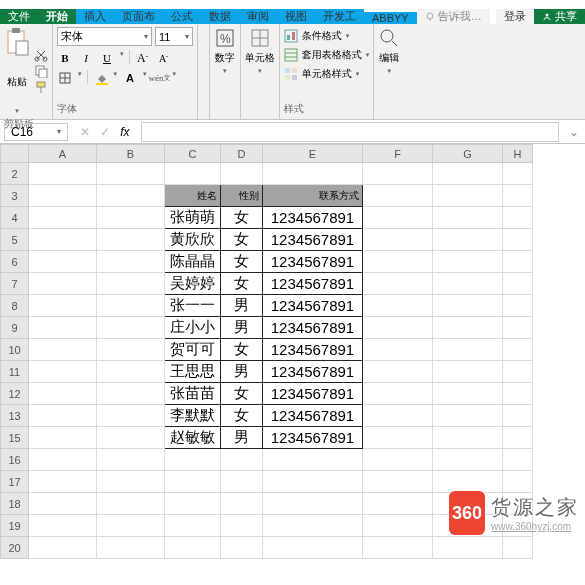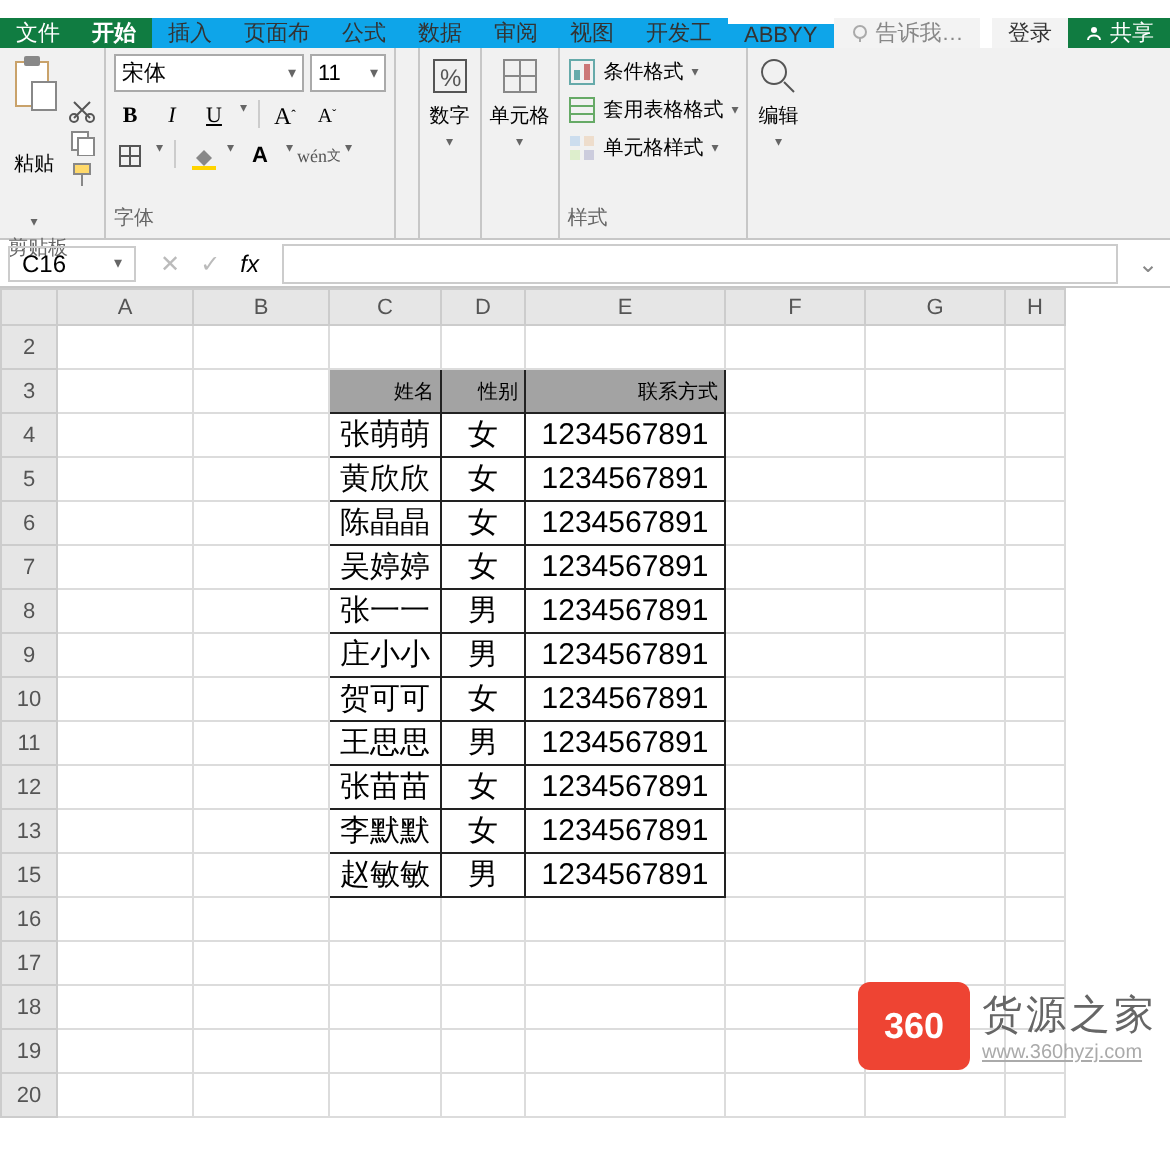--- a/index.html
+++ b/index.html
@@ -36,21 +36,21 @@
   table { border-collapse: collapse; table-layout: fixed; font-size: 13px; }
   .colh th { background: #e6e6e6; border: 1px solid #ccc; font-weight: normal; color: #555; font-size: 11px; height: 18px; }
   .corner { width: 28px; background: #e6e6e6; border: 1px solid #ccc; }
   td { border: 1px solid #dcdcdc; height: 22px; padding: 0 3px; }
   .rh { width: 28px; background: #e6e6e6; border: 1px solid #ccc; text-align: center; color: #555; font-size: 11px; }
   .hdr { background: #a3a3a3; text-align: right; font-size: 10px; border: 1px solid #222 !important; }
   .dc { text-align: center; font-size: 15px; border: 1px solid #222 !important; }
   .colA { width: 68px; } .colB { width: 68px; } .colC { width: 56px; }
   .colD { width: 42px; } .colE { width: 100px; } .colF { width: 70px; } .colG { width: 70px; } .colH { width: 30px; }
   .watermark { position: absolute; right: 6px; bottom: 50px; display: flex; align-items: center; gap: 6px; }
-  .wm-box { background: #e43; color: #fff; font-weight: bold; font-size: 18px; border-radius: 6px; width: 56px; height: 44px; display: flex; align-items: center; justify-content: center; }
+  .wm-box { background: #e43; color: #fff; font-weight: bold; font-size: 18px; border-radius: 6px; width: 36px; height: 44px; display: flex; align-items: center; justify-content: center; }
   .wm-txt { display: flex; flex-direction: column; }
   .wm-main { font-size: 20px; color: #666; letter-spacing: 2px; }
   .wm-sub { font-size: 10px; color: #aaa; text-decoration: underline; }
   .dd2 { font-size: 8px; color: #666; }
   svg { display: block; }
 </style>
 </head>
 <body>
 
 <div class="tabs">

